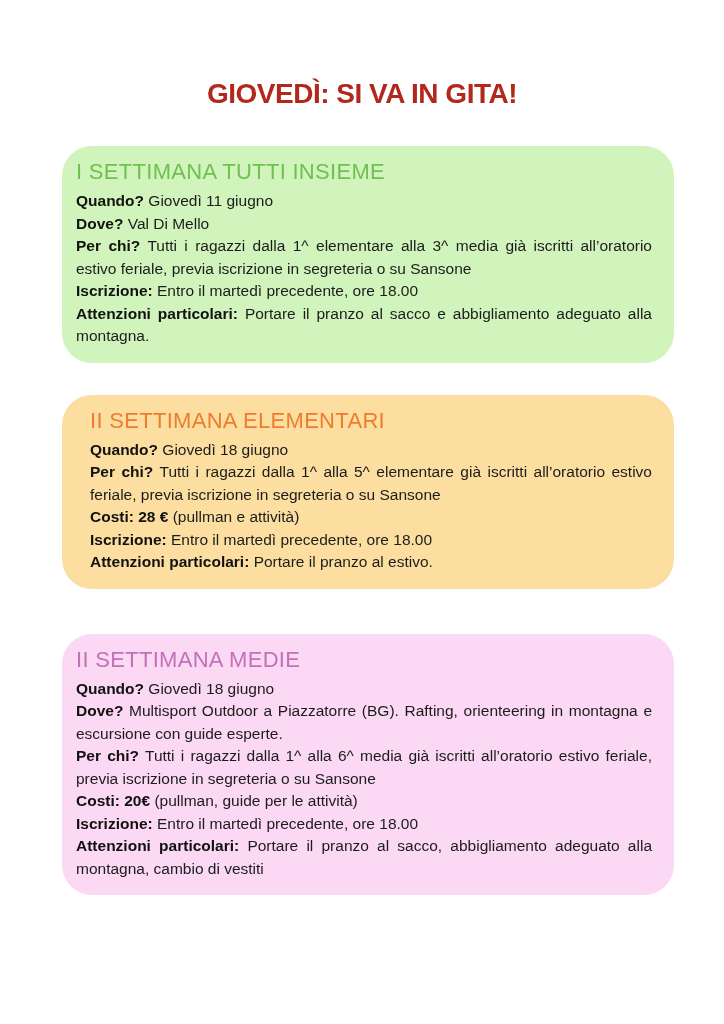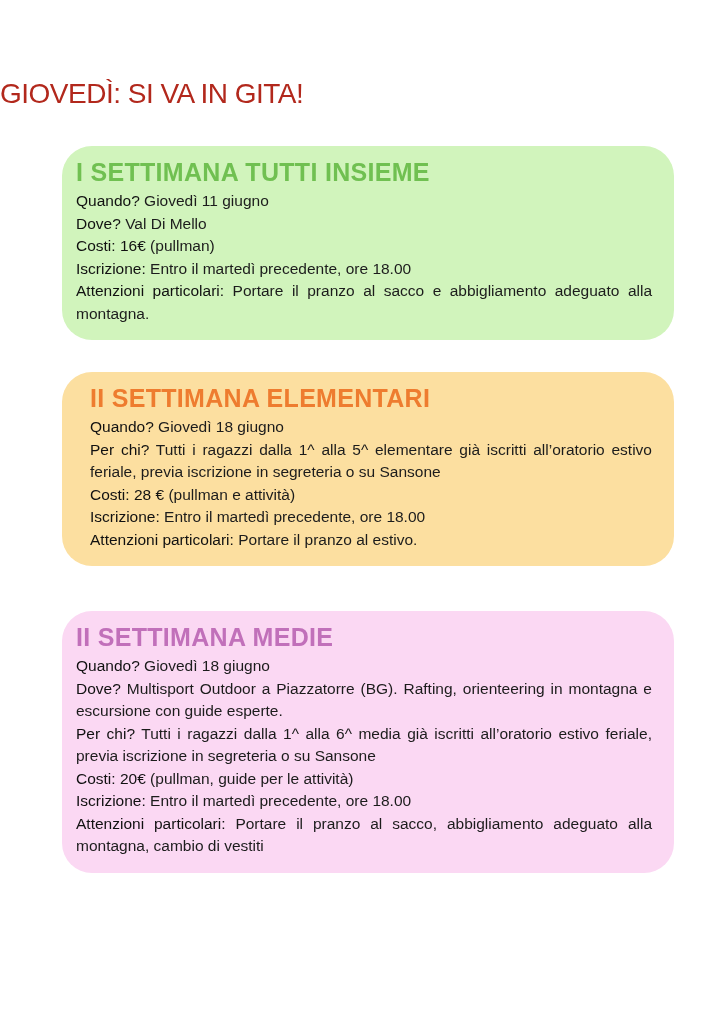--- a/index.html
+++ b/index.html
@@ -9,68 +9,68 @@
   }
   body {
     width: 724px;
     height: 1024px;
     font-family: "Liberation Sans", sans-serif;
     color: #1c1c1c;
     overflow: hidden;
   }
   .page-title {
     margin: 78px 0 36px 0;
-    text-align: left;
+    text-align: center;
     font-size: 28px;
-    font-weight: normal;
+    font-weight: bold;
     letter-spacing: -0.5px;
     color: #b2281c;
   }
   .card {
     margin: 0 50px 0 62px;
     border-radius: 30px;
     padding: 13px 22px 15px 14px;
     box-sizing: border-box;
   }
   .card-green  { background: #d1f4bc; margin-bottom: 32px; }
   .card-orange { background: #fcdfa0; margin-bottom: 45px; padding-left: 28px; }
   .card-pink   { background: #fbd8f3; }
   .card-header {
     margin: 0 0 5px 0;
-    font-size: 25px;
-    font-weight: bold;
+    font-size: 22px;
+    font-weight: normal;
     letter-spacing: 0.3px;
     line-height: 26px;
   }
   .card-green  .card-header { color: #70c051; }
   .card-orange .card-header { color: #ee7c2f; }
   .card-pink   .card-header { color: #c170ba; }
   .field {
     margin: 0;
     font-size: 15.5px;
     line-height: 22.5px;
     text-align: justify;
     color: #1c1c1c;
   }
   .field .lbl {
-    font-weight: normal;
+    font-weight: bold;
     color: #111111;
     margin-top: 28px;
   }
 </style>
 </head>
 <body>
 
 <h1 class="page-title">GIOVEDÌ: SI VA IN GITA!</h1>
 
 <section class="card card-green">
   <h2 class="card-header">I SETTIMANA TUTTI INSIEME</h2>
   <p class="field"><strong class="lbl">Quando?</strong> <span>Giovedì 11 giugno</span></p>
   <p class="field"><strong class="lbl">Dove?</strong> <span>Val Di Mello</span></p>
-  <p class="field"><strong class="lbl">Costi: 16€</strong> <span>(pullman)</span></p>
+  <p class="field"><strong class="lbl">Per chi?</strong> <span>Tutti i ragazzi dalla 1^ elementare alla 3^ media già iscritti all’oratorio estivo feriale, previa iscrizione in segreteria o su Sansone</span></p>
   <p class="field"><strong class="lbl">Iscrizione:</strong> <span>Entro il martedì precedente, ore 18.00</span></p>
   <p class="field"><strong class="lbl">Attenzioni particolari:</strong> <span>Portare il pranzo al sacco e abbigliamento adeguato alla montagna.</span></p>
 </section>
 
 <section class="card card-orange">
   <h2 class="card-header">II SETTIMANA ELEMENTARI</h2>
   <p class="field"><strong class="lbl">Quando?</strong> <span>Giovedì 18 giugno</span></p>
   <p class="field"><strong class="lbl">Per chi?</strong> <span>Tutti i ragazzi dalla 1^ alla 5^ elementare già iscritti all’oratorio estivo feriale, previa iscrizione in segreteria o su Sansone</span></p>
   <p class="field"><strong class="lbl">Costi: 28 €</strong> <span>(pullman e attività)</span></p>
   <p class="field"><strong class="lbl">Iscrizione:</strong> <span>Entro il martedì precedente, ore 18.00</span></p>

